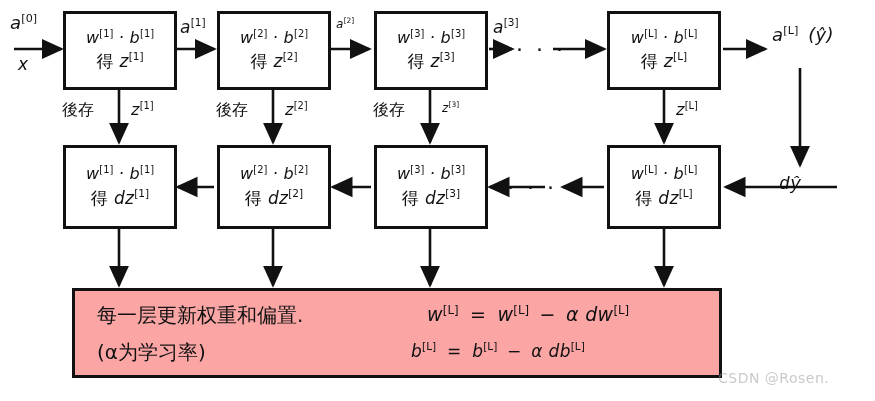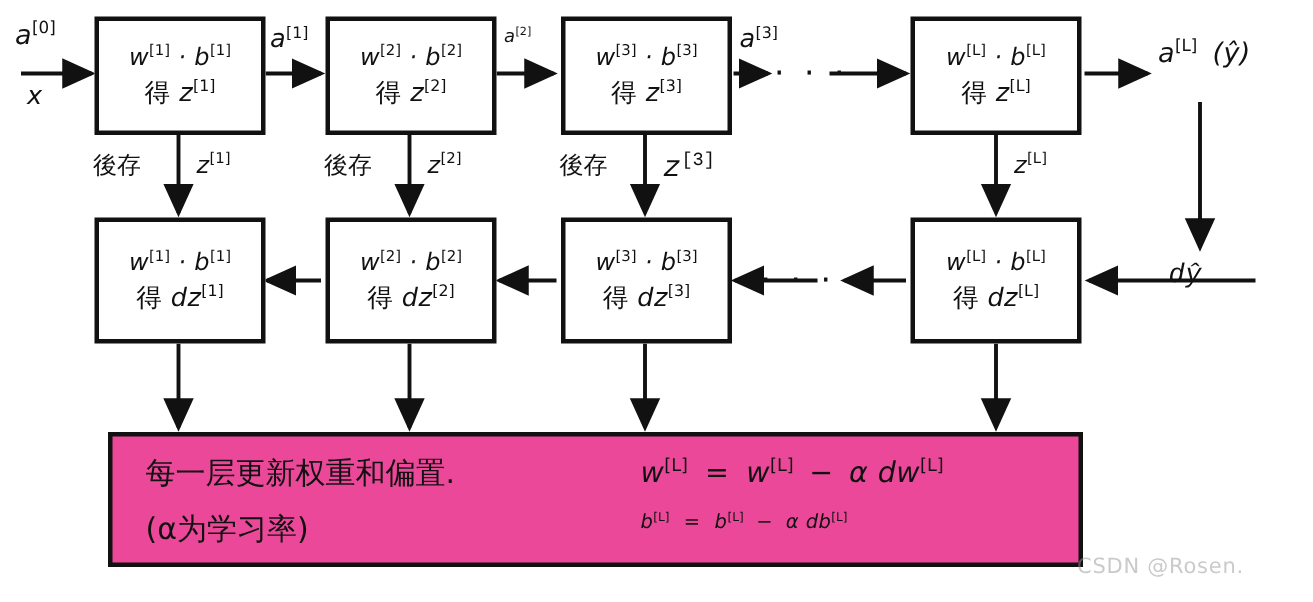--- a/index.html
+++ b/index.html
@@ -31,21 +31,21 @@
     display: flex;
     flex-direction: column;
     align-items: center;
     justify-content: center;
     gap: 3px;
   }
   .formula-box {
     position: absolute;
     box-sizing: border-box;
     border: 3px solid #111111;
-    background: #ec4899;
+    background: #fca5a5;
   }
   .hw {
     font-family: "DejaVu Sans", sans-serif;
     color: #111111;
     font-style: italic;
     white-space: nowrap;
     letter-spacing: 0.3px;
   }
   .hw-cn {
     font-family: "DejaVu Sans", sans-serif;
@@ -257,21 +257,21 @@
   <div class="edge-label hw" style="left:131px; top:100px; font-size:16px;">
     <span>z</span><sup class="sq">[1]</sup>
   </div>
 
   <div class="edge-label hw-cn" style="left:216px; top:100px; font-size:16px;">後存</div>
   <div class="edge-label hw" style="left:285px; top:100px; font-size:16px;">
     <span>z</span><sup class="sq">[2]</sup>
   </div>
 
   <div class="edge-label hw-cn" style="left:373px; top:100px; font-size:16px;">後存</div>
-  <div class="edge-label hw" style="left:442px; top:100px; font-size:20px;font-family:Liberation Mono, monospace;">
+  <div class="edge-label hw" style="left:442px; top:100px; font-size:12px;">
     <span>z</span><sup class="sq">[3]</sup>
   </div>
 
   <div class="edge-label hw" style="left:676px; top:100px; font-size:16px;text-align:right;">
     <span>z</span><sup class="sq">[L]</sup>
   </div>
 
   <div class="edge-label hw" style="left:772px; top:24px; font-size:18px;">
     <span>a</span><sup class="sq">[L]</sup>
     <span style="margin-left:4px;">(ŷ)</span>
@@ -284,21 +284,21 @@
 
     <div class="formula-inner hw" style="left:352px; top:12px; font-size:19px;">
       <span>w</span><sup class="sq">[L]</sup>
       <span style="margin:0 5px;">=</span>
       <span>w</span><sup class="sq">[L]</sup>
       <span style="margin:0 4px;">−</span>
       <span>α</span>
       <span>dw</span><sup class="sq">[L]</sup>
     </div>
 
-    <div class="formula-inner hw" style="left:352px; top:49px; font-size:13px;">
+    <div class="formula-inner hw" style="left:336px; top:49px; font-size:17px;">
       <span>b</span><sup class="sq">[L]</sup>
       <span style="margin:0 5px;">=</span>
       <span>b</span><sup class="sq">[L]</sup>
       <span style="margin:0 4px;">−</span>
       <span>α</span>
       <span>db</span><sup class="sq">[L]</sup>
     </div>
   </div>
 
   <div class="watermark2" style="left:718px; top:370px;">CSDN @Rosen.</div>

